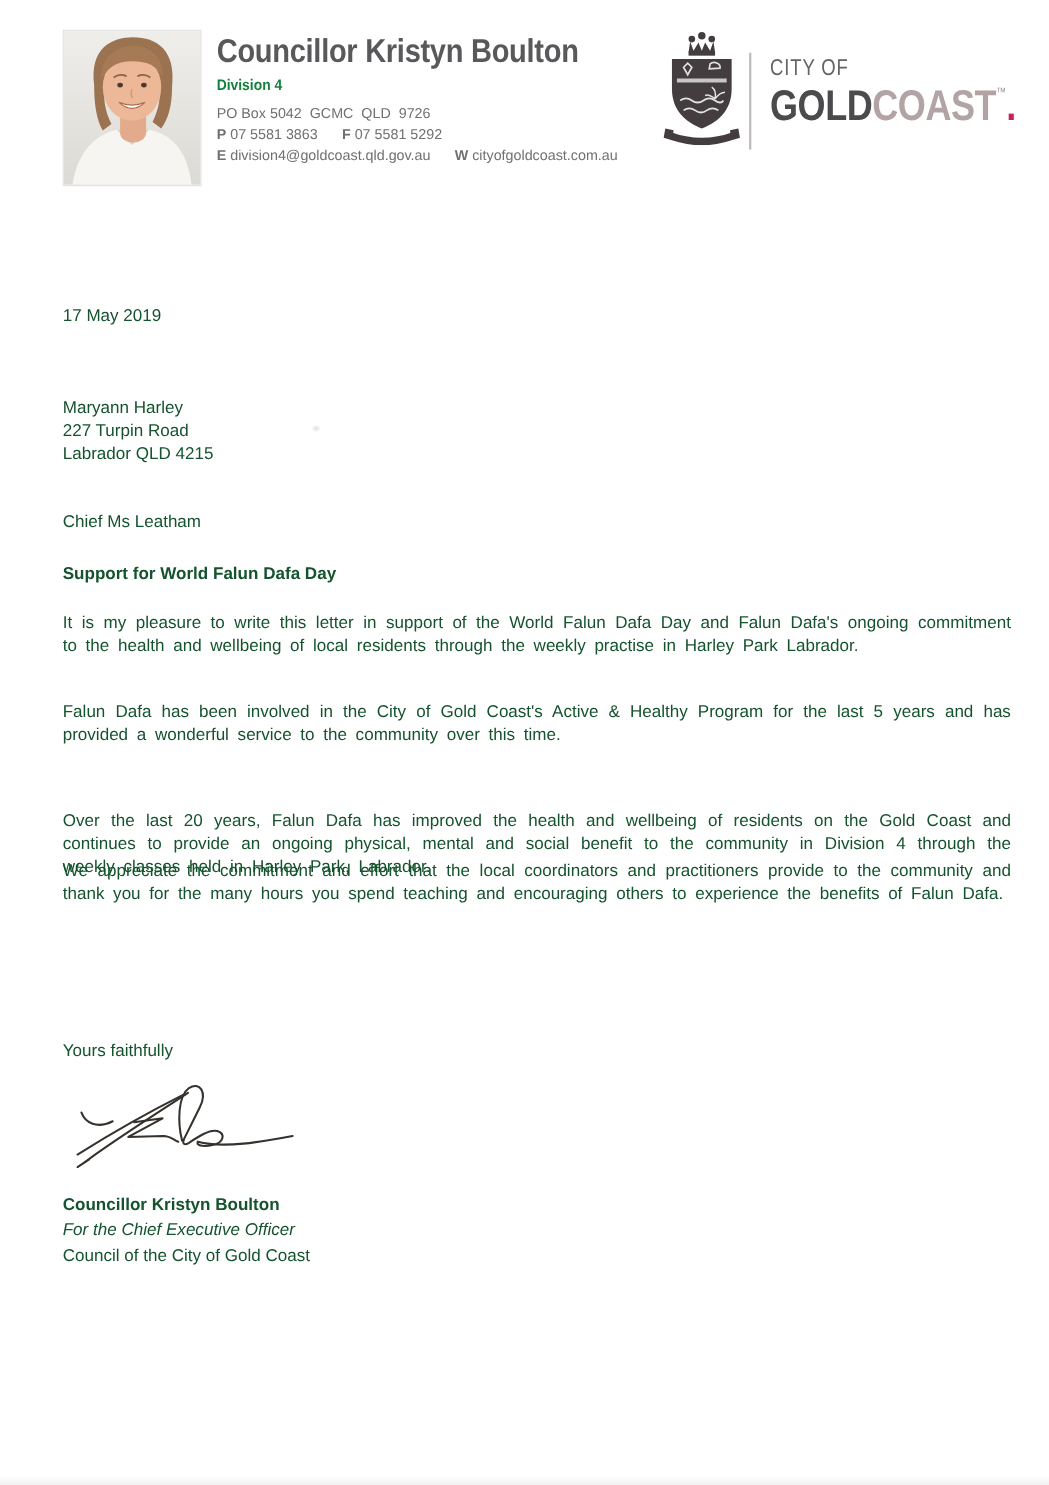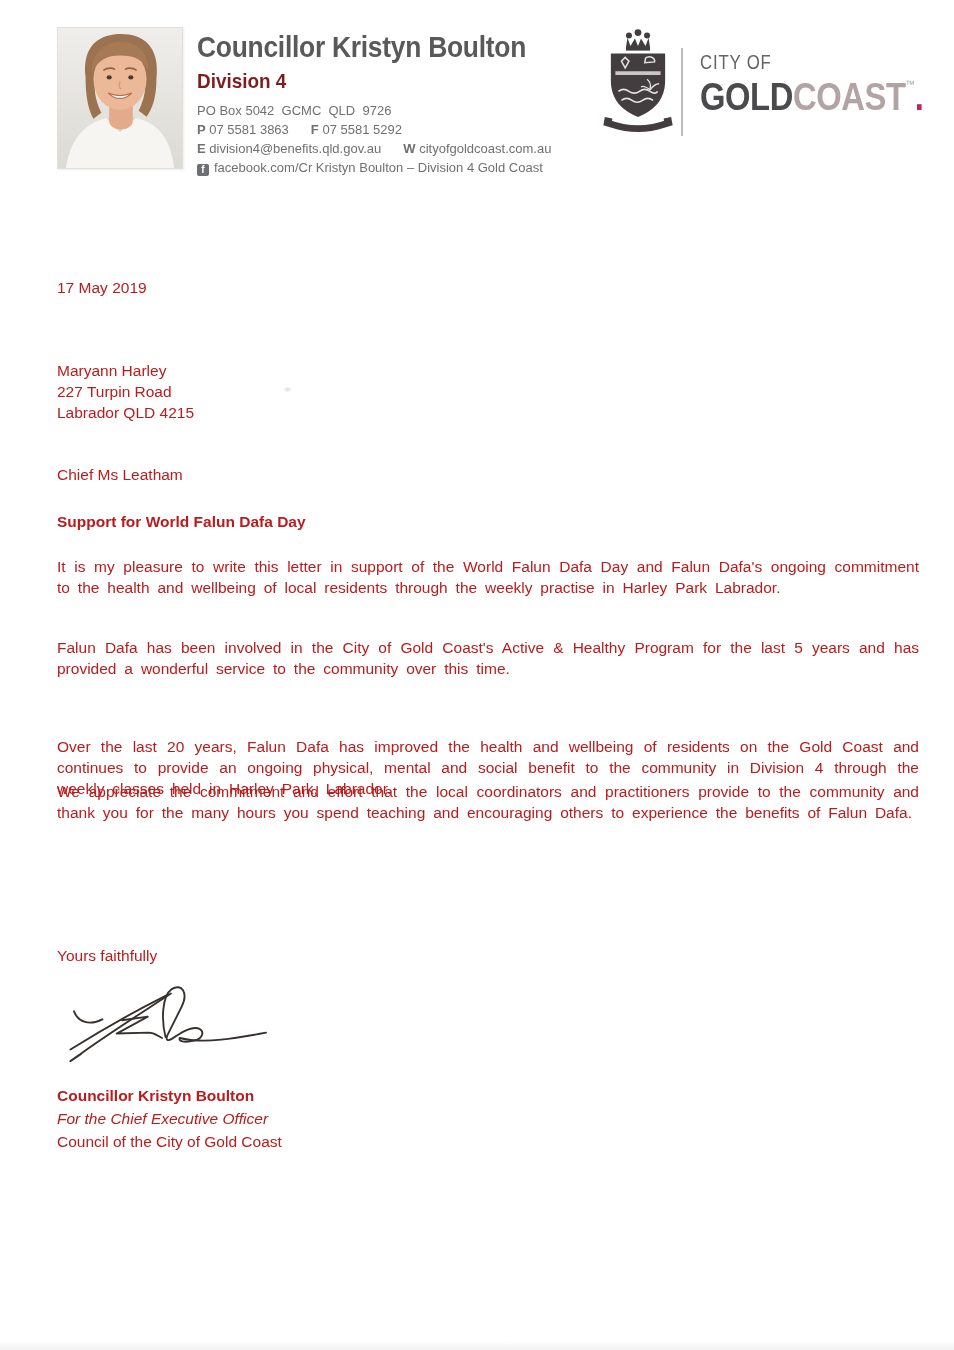--- a/index.html
+++ b/index.html
@@ -24,21 +24,21 @@
   .photo svg { display:block; width:100%; height:100%; }
 
   .head-info { position: absolute; left: 197px; top: 30px; }
   .head-name {
     font-size: 30px; font-weight: bold; color: #59595b;
     display: inline-block; transform: scaleX(0.88); transform-origin: left;
     white-space: nowrap; letter-spacing: -0.3px;
   }
   .head-division {
     margin-top: 5px;
-    font-size: 21px; font-weight: bold; color: #7f1d1d;
+    font-size: 14px; font-weight: bold; color: #15803d;
     display: block;
   }
   .head-division span { display:inline-block; transform: scaleX(0.9); transform-origin:left; }
   .head-contact { margin-top: 8px; font-size: 13px; color: #6f7073; line-height: 19px; }
   .head-contact .row { white-space: pre; }
   .head-contact b { font-weight: bold; }
   .gap { display: inline-block; width: 22px; }
   .fb-icon {
     display: inline-block; width: 12px; height: 12px;
     background: #6e6f72; color: #ffffff; border-radius: 2px;
@@ -60,21 +60,21 @@
     display: block; white-space: nowrap;
   }
   .logo-main .inner { display:inline-block; transform: scaleX(0.84); transform-origin:left; }
   .logo-gold  { color: #4b4a4c; }
   .logo-coast { color: #b2a4a5; }
   .logo-tm { font-size: 11px; color: #9a9a9c; vertical-align: 22px; letter-spacing: 0; font-weight: normal; }
   .logo-dot { color: #c6235c; }
 
   
   .abs { position: absolute; left: 57px; margin: 0; }
-  .body-text { font-size: 15.5px; line-height: 21px; color: #b91c1c; }
+  .body-text { font-size: 15.5px; line-height: 21px; color: #14532d; }
   .para { width: 862px; text-align: justify; word-spacing: 3.6px; }
   .addr-line { display: block; }
   .subject { font-weight: bold; }
   .sig-name { font-weight: bold; display: block; }
   .sig-role { font-style: italic; display: block; margin-top: 2px; }
   .sig-org  { display: block; margin-top: 2px; }
   .signature { position: absolute; left: 55px; top: 982px; width: 230px; height: 80px; }
   .signature svg { display:block; width:100%; height:100%; }
 
   .artifact {
@@ -122,22 +122,21 @@
       <path d="M51,66 Q63,77 75,66 Q63,71 51,66 Z" fill="#ffffff" stroke="#b06f52" stroke-width="1.2"></path>
     </svg>
   </div>
 
   <div class="head-info">
     <span class="head-name">Councillor Kristyn Boulton</span>
     <span class="head-division"><span>Division 4</span></span>
     <div class="head-contact">
       <div class="row">PO Box 5042  GCMC  QLD  9726</div>
       <div class="row"><b>P</b> <span>07 5581 3863</span><span class="gap"></span><b>F</b> <span>07 5581 5292</span></div>
-      <div class="row"><b>E</b> <span>division4@benefits.qld.gov.au</span><span class="gap"></span><b>W</b> <span>cityofgoldcoast.com.au</span></div>
-      <div class="row"><span class="fb-icon">f</span><span>facebook.com/Cr Kristyn Boulton – Division 4 Gold Coast</span></div>
+      <div class="row"><b>E</b> <span>division4@goldcoast.qld.gov.au</span><span class="gap"></span><b>W</b> <span>cityofgoldcoast.com.au</span></div>
     </div>
   </div>
 
   <div class="crest">
     <svg viewBox="0 0 100 138">
       <g fill="#433d40">
 
         <circle cx="38" cy="10" r="4"></circle>
         <circle cx="50" cy="6" r="4.5"></circle>
         <circle cx="62" cy="10" r="4"></circle>

